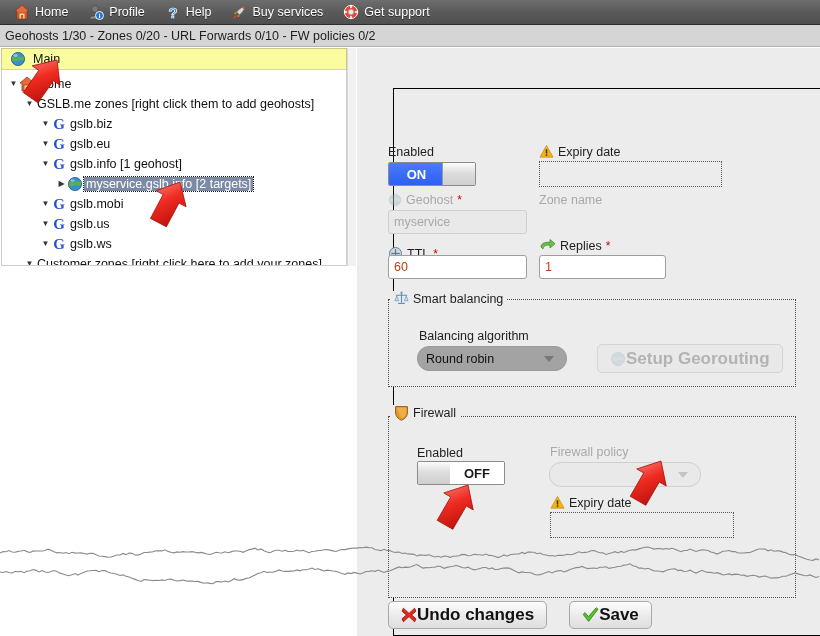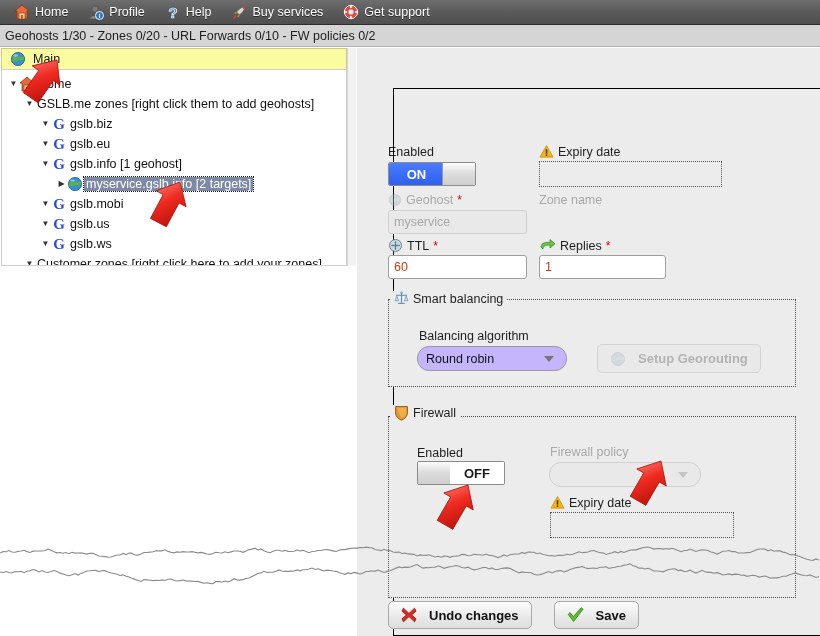--- a/index.html
+++ b/index.html
@@ -154,36 +154,36 @@
   
   .subgroup { border: 1px dotted #4d4d4d; background: #ececec; position: absolute; }
   .sublegend {
     position: absolute; background: #ececec; padding: 0 4px;
     display: flex; align-items: center; gap: 4px;
     font-size: 12.5px; color: #1e1e1e; white-space: nowrap;
   }
 
   
   .combo {
-    height: 25px; background: #c4b5fd;
+    height: 25px; background: #a3a3a3;
     border: 1px solid #9b9b9b; border-radius: 12px;
     display: flex; align-items: center; padding: 0 4px 0 8px;
     font-size: 12.5px; color: #111; cursor: pointer;
     justify-content: space-between;
   }
   .combo.dis { background: #e9e9e9; border-color: #d0d0d0; color: #b6b6b6; }
   .caret { width: 0; height: 0; border-left: 5px solid transparent; border-right: 5px solid transparent;
            border-top: 6px solid #777; margin-right: 8px; }
   .combo.dis .caret { border-top-color: #c4c4c4; }
 
   .btn {
     height: 28px; border: 1px solid #a9a9a9; border-radius: 5px;
     background: linear-gradient(to bottom, #fdfdfd 0%, #eaeaea 55%, #dedede 100%);
-    display: inline-flex; align-items: center; gap: 12px;
-    padding: 0 12px; font-size: 13px; color: #111; cursor: pointer;
+    display: inline-flex; align-items: center; gap: 0;
+    padding: 0 12px; font-size: 17px; color: #111; cursor: pointer;
     font-weight: bold;
   }
   .btn.dis {
     background: #e9e9e9; border-color: #d4d4d4; color: #b3b3b3; cursor: default;
   }
 
   #footer-buttons {
     position: absolute; left: 388px; top: 601px;
     display: flex; gap: 22px; align-items: center;
   }
@@ -395,21 +395,21 @@
     <span class="req">*</span>
   </div>
   <div class="txtin dis" style="position:absolute;left:31px;top:162px;width:139px;">
     <span>myservice</span>
   </div>
 
   <div style="position:absolute;left:182px;top:145px;" class="fieldlabel dim">
     <span>Zone name</span>
   </div>
 
-  <div style="position:absolute;left:31px;top:190px;" class="fieldlabel">
+  <div style="position:absolute;left:31px;top:198px;" class="fieldlabel">
     <span style="width:15px;height:15px;flex:0 0 15px;">
       <svg viewBox="0 0 16 16" width="15" height="15">
         <circle cx="8" cy="8" r="6.4" fill="#cfd8de" stroke="#5d7d93" stroke-width="1"></circle>
         <rect x="7.3" y="3.4" width="1.4" height="9.2" fill="#5d7d93"></rect>
         <rect x="3.4" y="7.3" width="9.2" height="1.4" fill="#5d7d93"></rect>
       </svg>
     </span>
     <span>TTL</span>
     <span class="req">*</span>
   </div>

